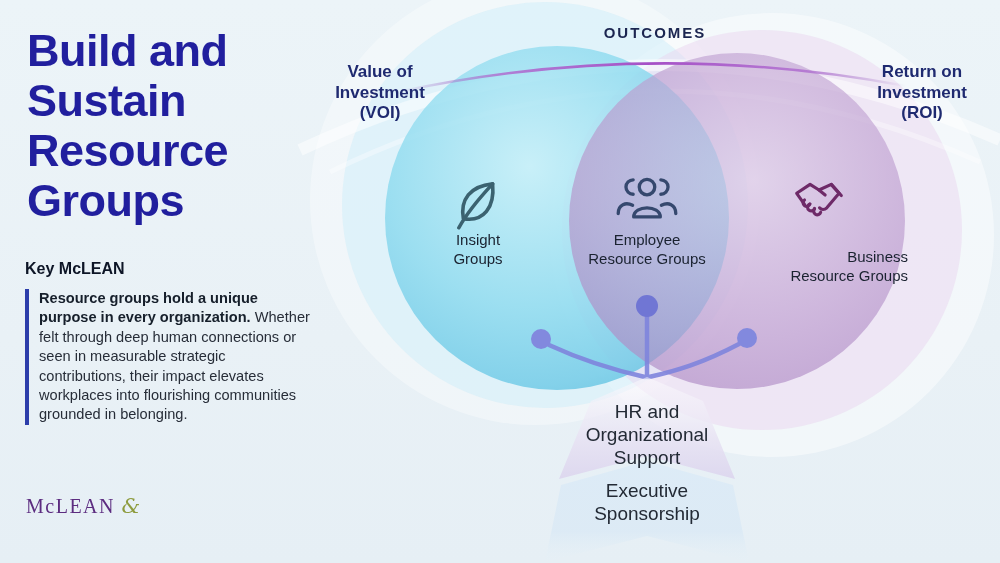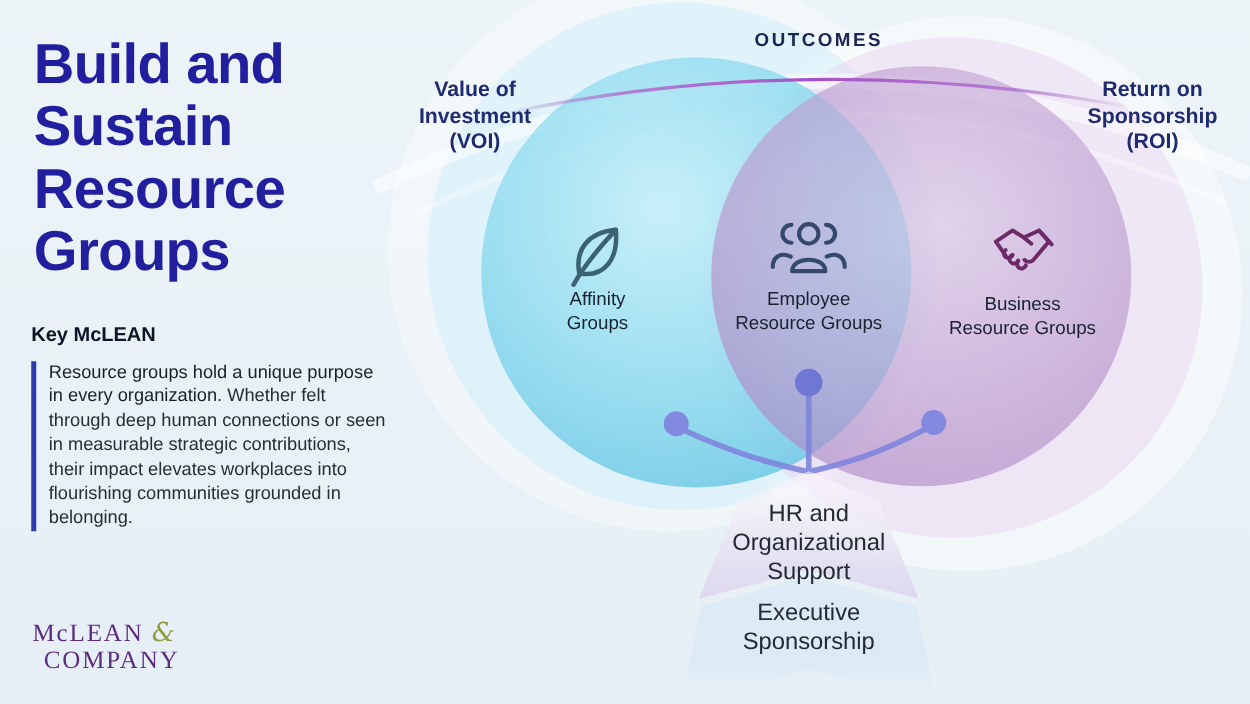--- a/index.html
+++ b/index.html
@@ -17,21 +17,21 @@
     color:#211f9e;letter-spacing:-0.5px;
   }
   .key-insight{
     left:25px;top:260px;font-size:16px;font-weight:700;color:#0d1526;
   }
   .insight-block{
     left:25px;top:289px;width:274px;
     border-left:4px solid #2c3daa;padding-left:10px;
     font-size:14.6px;line-height:1.33;color:#272d38;
   }
-  .insight-block .lead{font-weight:400;color:#161f2b;margin-top:48px;}
+  .insight-block .lead{font-weight:700;color:#161f2b;margin-top:48px;}
   .logo{
     left:26px;top:496px;width:220px;
     font-family:"Liberation Serif",serif;color:#5c2c80;
     font-size:20px;letter-spacing:1.5px;line-height:1.0;
   }
   .logo .amp{font-family:"DejaVu Serif",serif;font-style:italic;color:#8e9c3f;font-size:21px;}
   .logo .line2{display:block;margin-left:9px;margin-top:1px;}
   
   .outcomes{
     left:575px;top:24px;width:160px;text-align:center;
@@ -121,40 +121,39 @@
 
   <div class="abs key-insight">Key McLEAN</div>
 
   <div class="abs insight-block">
     <span class="lead">Resource groups hold a unique purpose in every organization.</span><span> Whether felt through deep human connections or seen in measurable strategic contributions, their impact elevates workplaces into flourishing communities grounded in belonging.</span>
   </div>
 
   <div class="abs logo">
     <span>McLEAN</span>
     <span class="amp">&amp;</span>
-    <span class="line2">COMPANY</span>
   </div>
 
   <div class="abs outcomes">OUTCOMES</div>
 
   <div class="abs axis-label voi pre">Value of
 Investment
 (VOI)</div>
 
   <div class="abs axis-label roi pre">Return on
-Sponsorship
+Investment
 (ROI)</div>
 
   <div class="abs node-icon" style="left:451px;top:176px;width:54px;height:54px;">
     <svg width="54" height="54" viewBox="0 0 48 48" fill="none" stroke="#3b6270" stroke-width="3.2" stroke-linecap="round" stroke-linejoin="round">
       <path d="M37 7 C17 9 8 21 11 38 C29 41 39 28 37 7 Z"></path>
       <path d="M7 46 C13 35 23 22 37 7"></path>
     </svg>
   </div>
-  <div class="abs node-label pre" style="left:398px;top:231px;width:160px;">Affinity
+  <div class="abs node-label pre" style="left:398px;top:231px;width:160px;">Insight
 Groups</div>
 
   <div class="abs node-icon" style="left:616px;top:172px;width:62px;height:50px;">
     <svg width="62" height="50" viewBox="0 0 56 44" fill="none" stroke="#35486e" stroke-width="3" stroke-linecap="round" stroke-linejoin="round">
       <circle cx="28" cy="13" r="7"></circle>
       <path d="M16 40 C16 29 40 29 40 40 L16 40 Z"></path>
       <path d="M15.5 6.5 A6 6 0 1 0 15.5 19.5"></path>
       <path d="M2 37 C2 28.5 9 26.5 15 29.5"></path>
       <path d="M40.5 6.5 A6 6 0 1 1 40.5 19.5"></path>
       <path d="M54 37 C54 28.5 47 26.5 41 29.5"></path>
@@ -166,21 +165,21 @@
   <div class="abs node-icon" style="left:790px;top:176px;width:58px;height:48px;">
     <svg width="58" height="48" viewBox="0 0 52 42" fill="none" stroke="#6e2a68" stroke-width="2.8" stroke-linecap="round" stroke-linejoin="round">
       <path d="M46 17 L37 7 L26 12 L18 7 L6 15 L13 25"></path>
       <path d="M37 7 L44 15 L33 28 C31 30 28 30 26.5 28"></path>
       <path d="M13 21 a3.2 3.2 0 1 0 5 3.5"></path>
       <path d="M17 25 a3.2 3.2 0 1 0 5 3.5"></path>
       <path d="M22 29 a3.2 3.2 0 1 0 5.5 3"></path>
       <path d="M26 12 L31.5 16.5"></path>
     </svg>
   </div>
-  <div class="abs node-label pre" style="left:728px;top:235px;width:180px;">Business
+  <div class="abs node-label pre" style="left:728px;top:248px;width:180px;text-align:right;">Business
 Resource Groups</div>
 
   <div class="abs band-label pre" style="left:561px;top:400px;width:172px;">HR and
 Organizational
 Support</div>
   <div class="abs band-label pre" style="left:561px;top:479px;width:172px;">Executive
 Sponsorship</div>
 
 </div>
 

